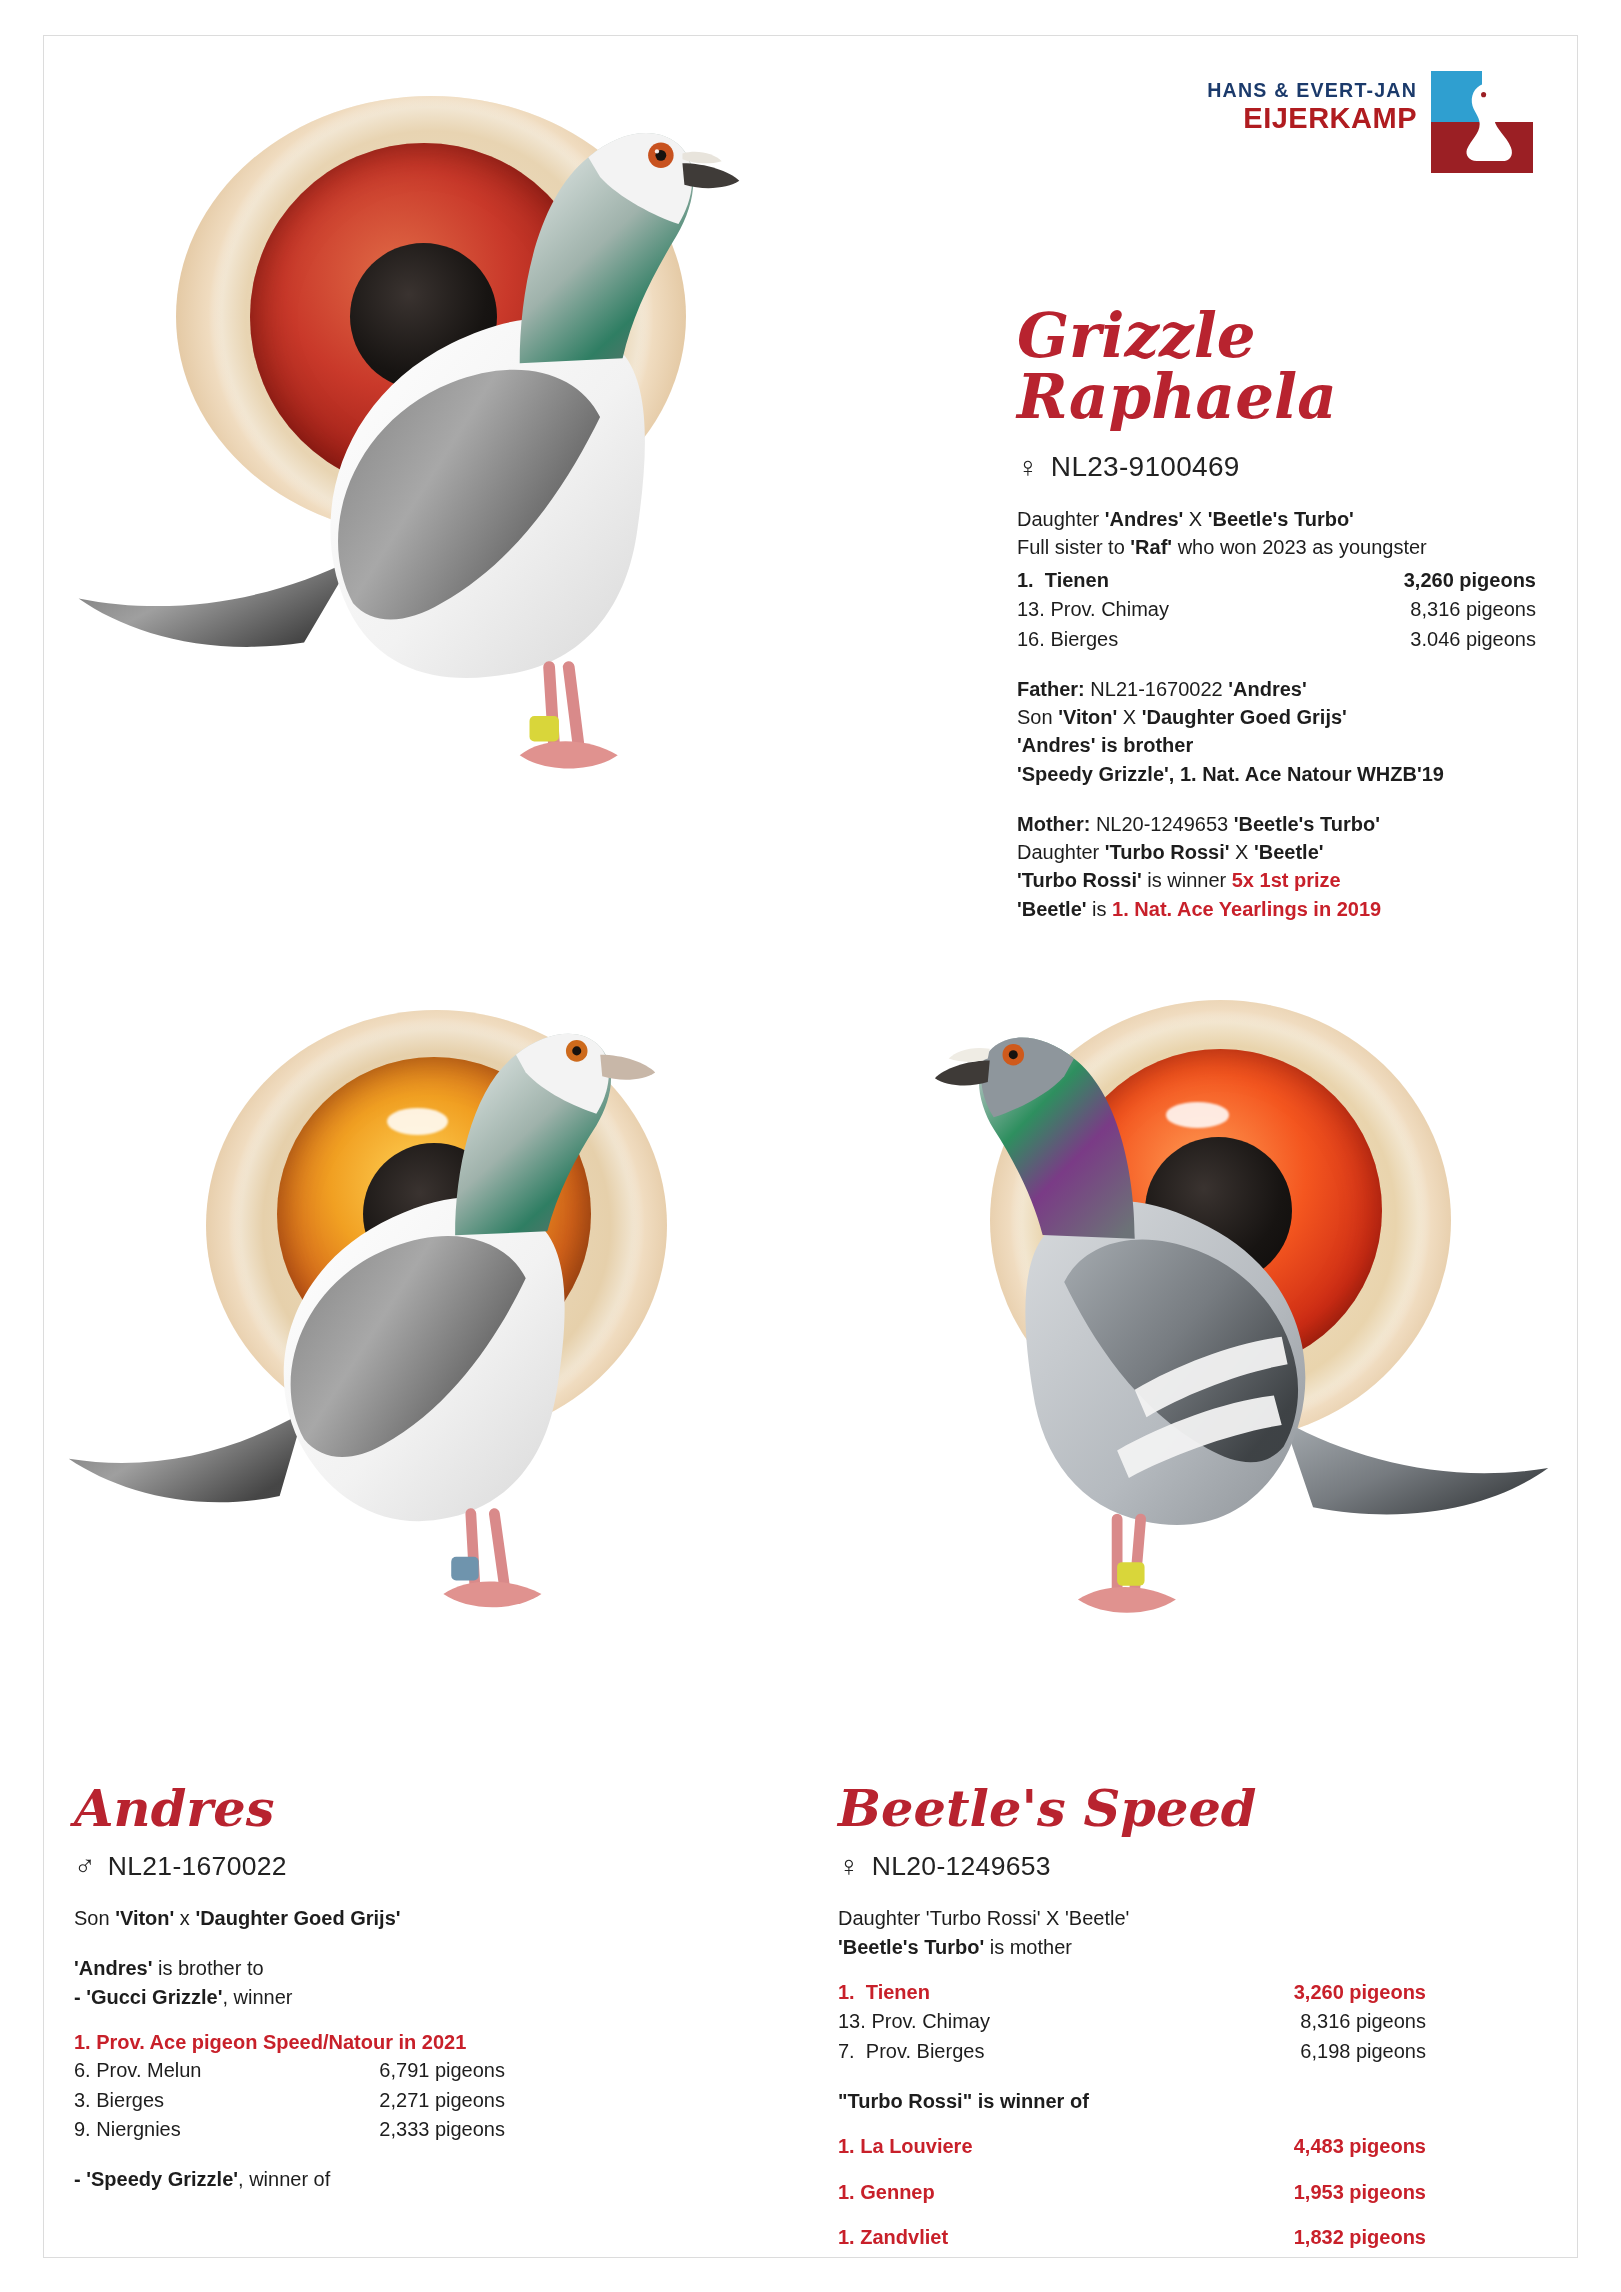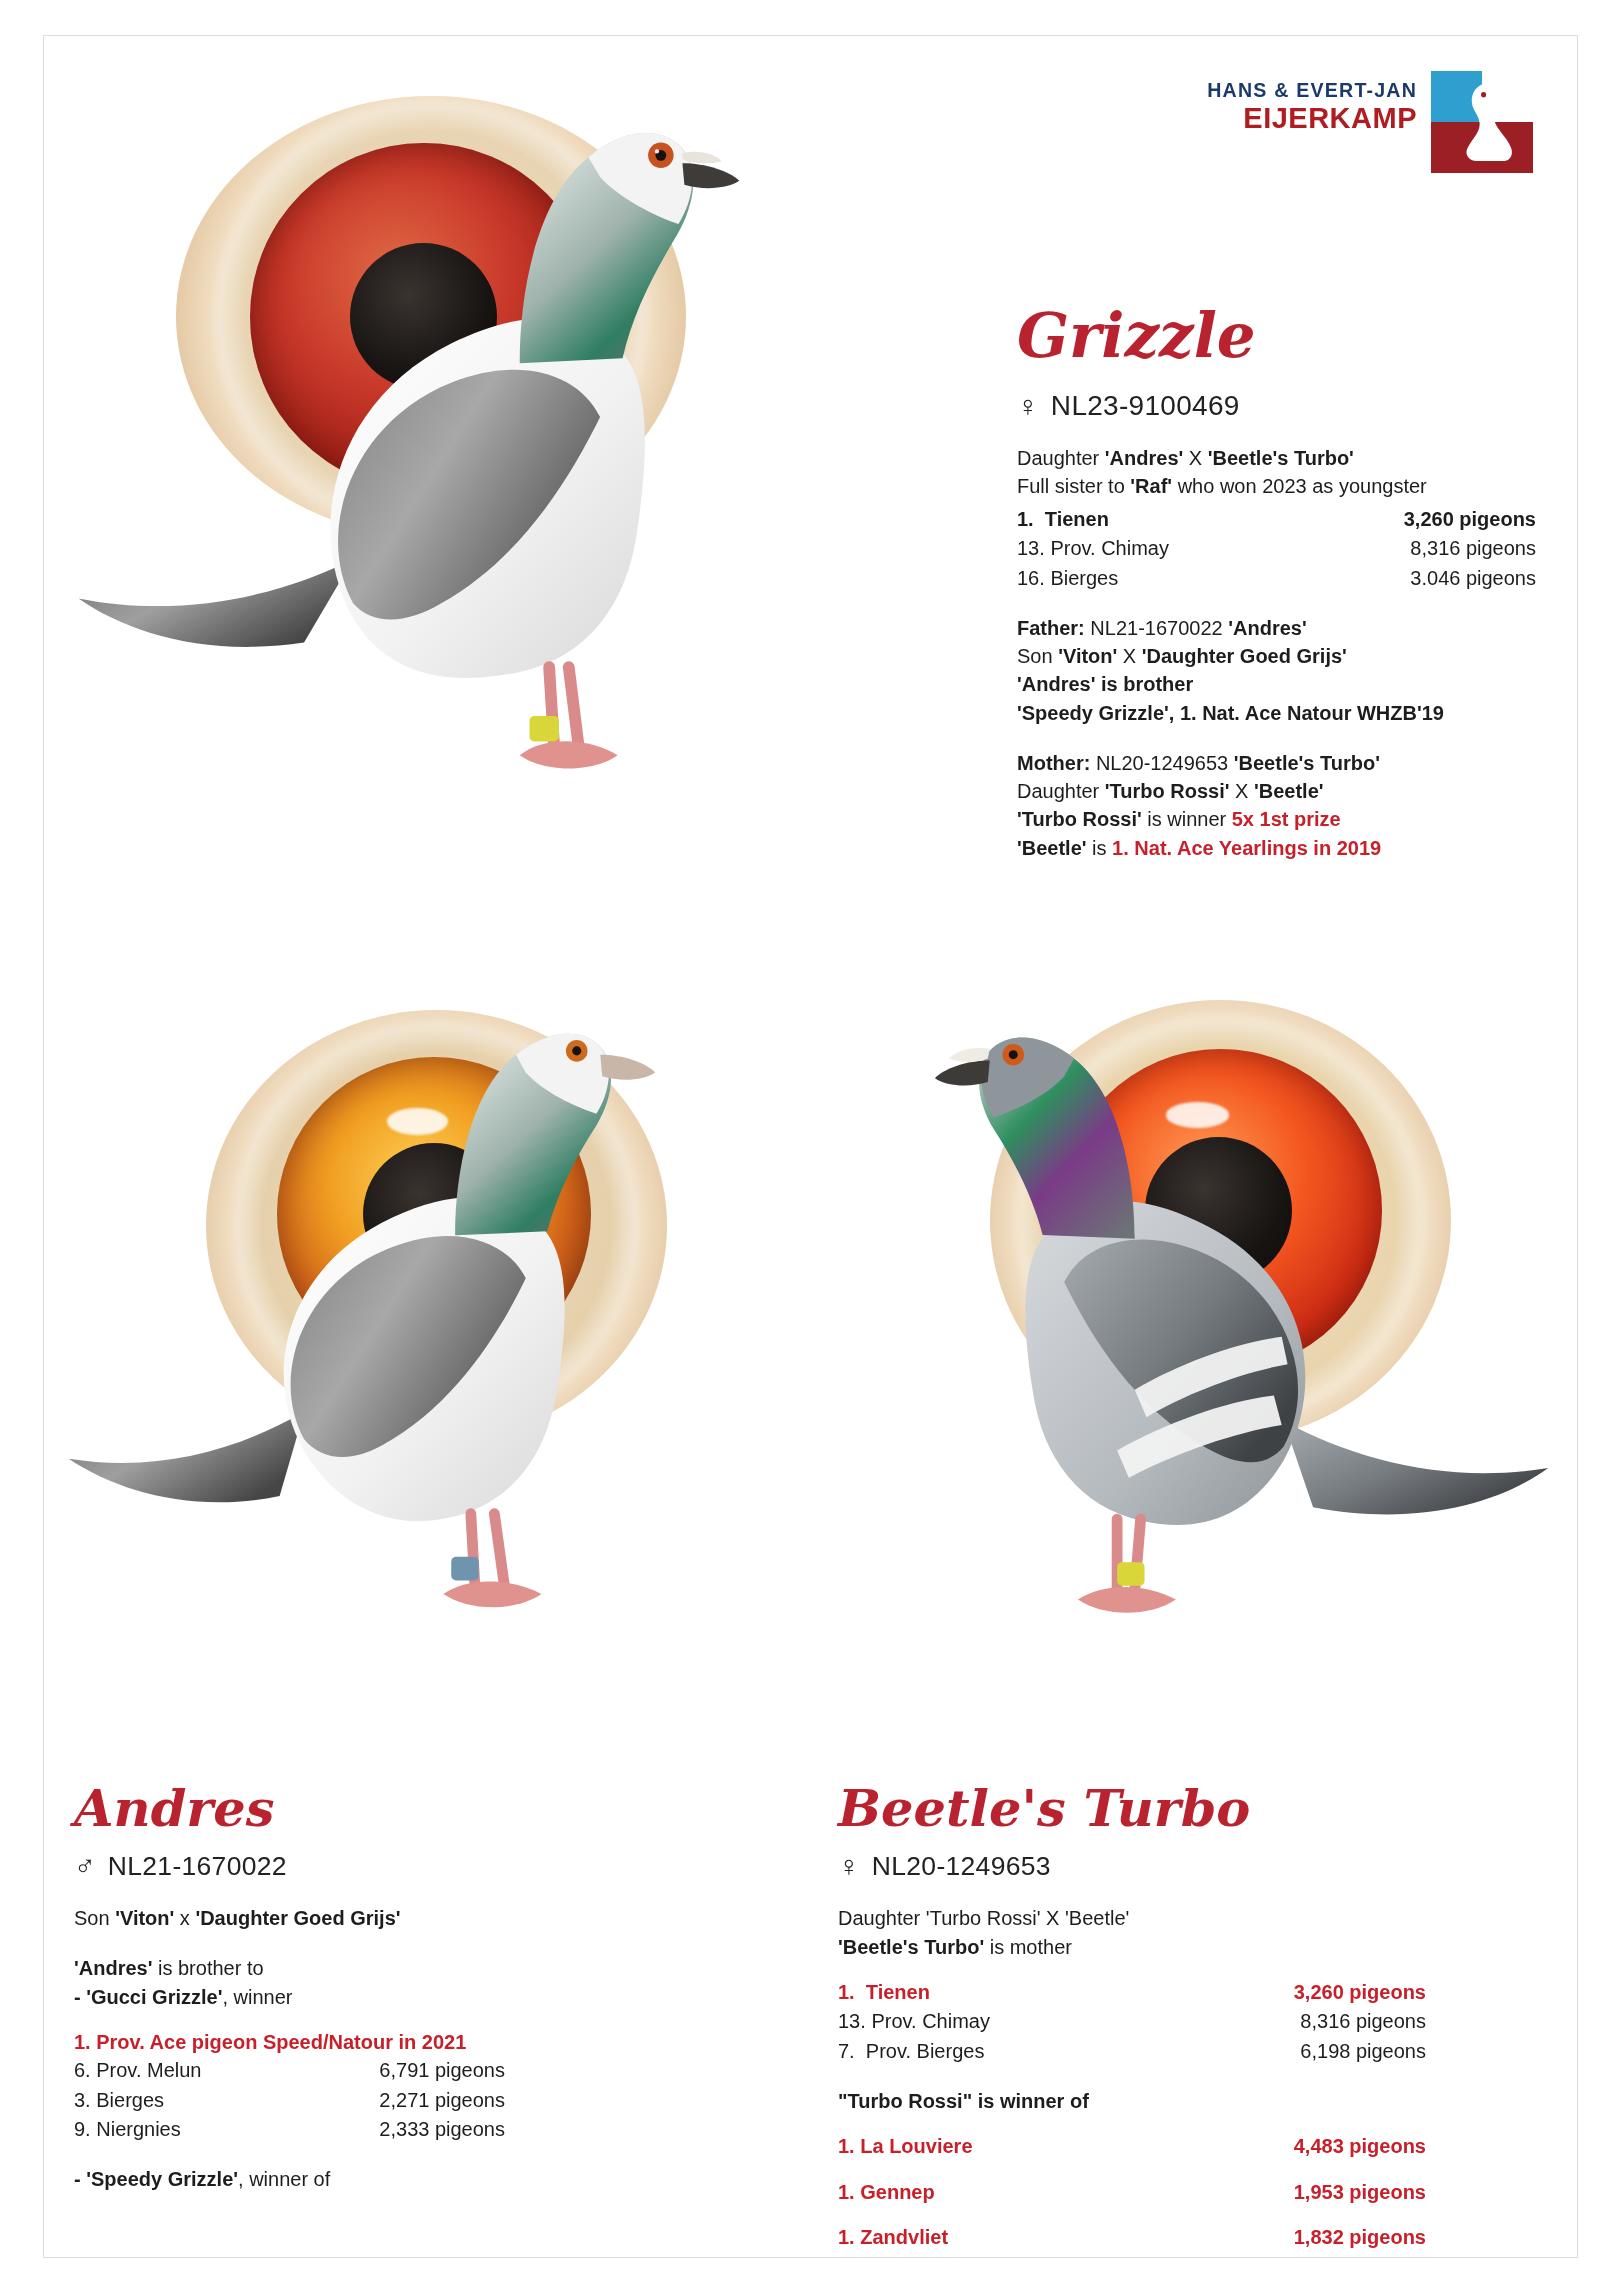--- a/index.html
+++ b/index.html
@@ -242,20 +242,21 @@
     <circle cx="610" cy="84" r="2.2" fill="#ffffff" opacity="0.9"></circle>
 
     <path d="M500 610 L505 690 M520 610 L530 690" stroke="#d98a8a" stroke-width="12" fill="none" stroke-linecap="round"></path>
     <path d="M470 700 C495 680 540 682 570 700 C545 718 495 718 470 700 Z" fill="#e0928f"></path>
     <rect x="480" y="660" width="30" height="26" rx="5" fill="#d9d63a"></rect>
   </svg>
 
   <div id="top-panel">
     <div class="script-name">
       <div>Grizzle</div>
+      <div>Raphaela</div>
     </div>
 
     <div class="ring-line">
       <span class="gender">♀</span>
       <span>NL23-9100469</span>
     </div>
 
     <div class="block txt">
       <div>
         <span>Daughter </span><b>'Andres'</b><span> X </span><b>'Beetle's Turbo'</b>
@@ -411,21 +412,21 @@
         <span class="r">2,333 pigeons</span>
       </div>
     </div>
 
     <div class="block txt">
       <b>- 'Speedy Grizzle'</b><span>, winner of</span>
     </div>
   </div>
 
   <div class="bottom-panel" id="beetle-panel">
-    <div class="script-name">Beetle's Turbo</div>
+    <div class="script-name">Beetle's Speed</div>
     <div class="ring-line">
       <span class="gender">♀</span>
       <span>NL20-1249653</span>
     </div>
 
     <div class="block txt">
       <div>Daughter 'Turbo Rossi' X 'Beetle'</div>
       <div>
         <b>'Beetle's Turbo'</b><span> is mother</span>
       </div>

